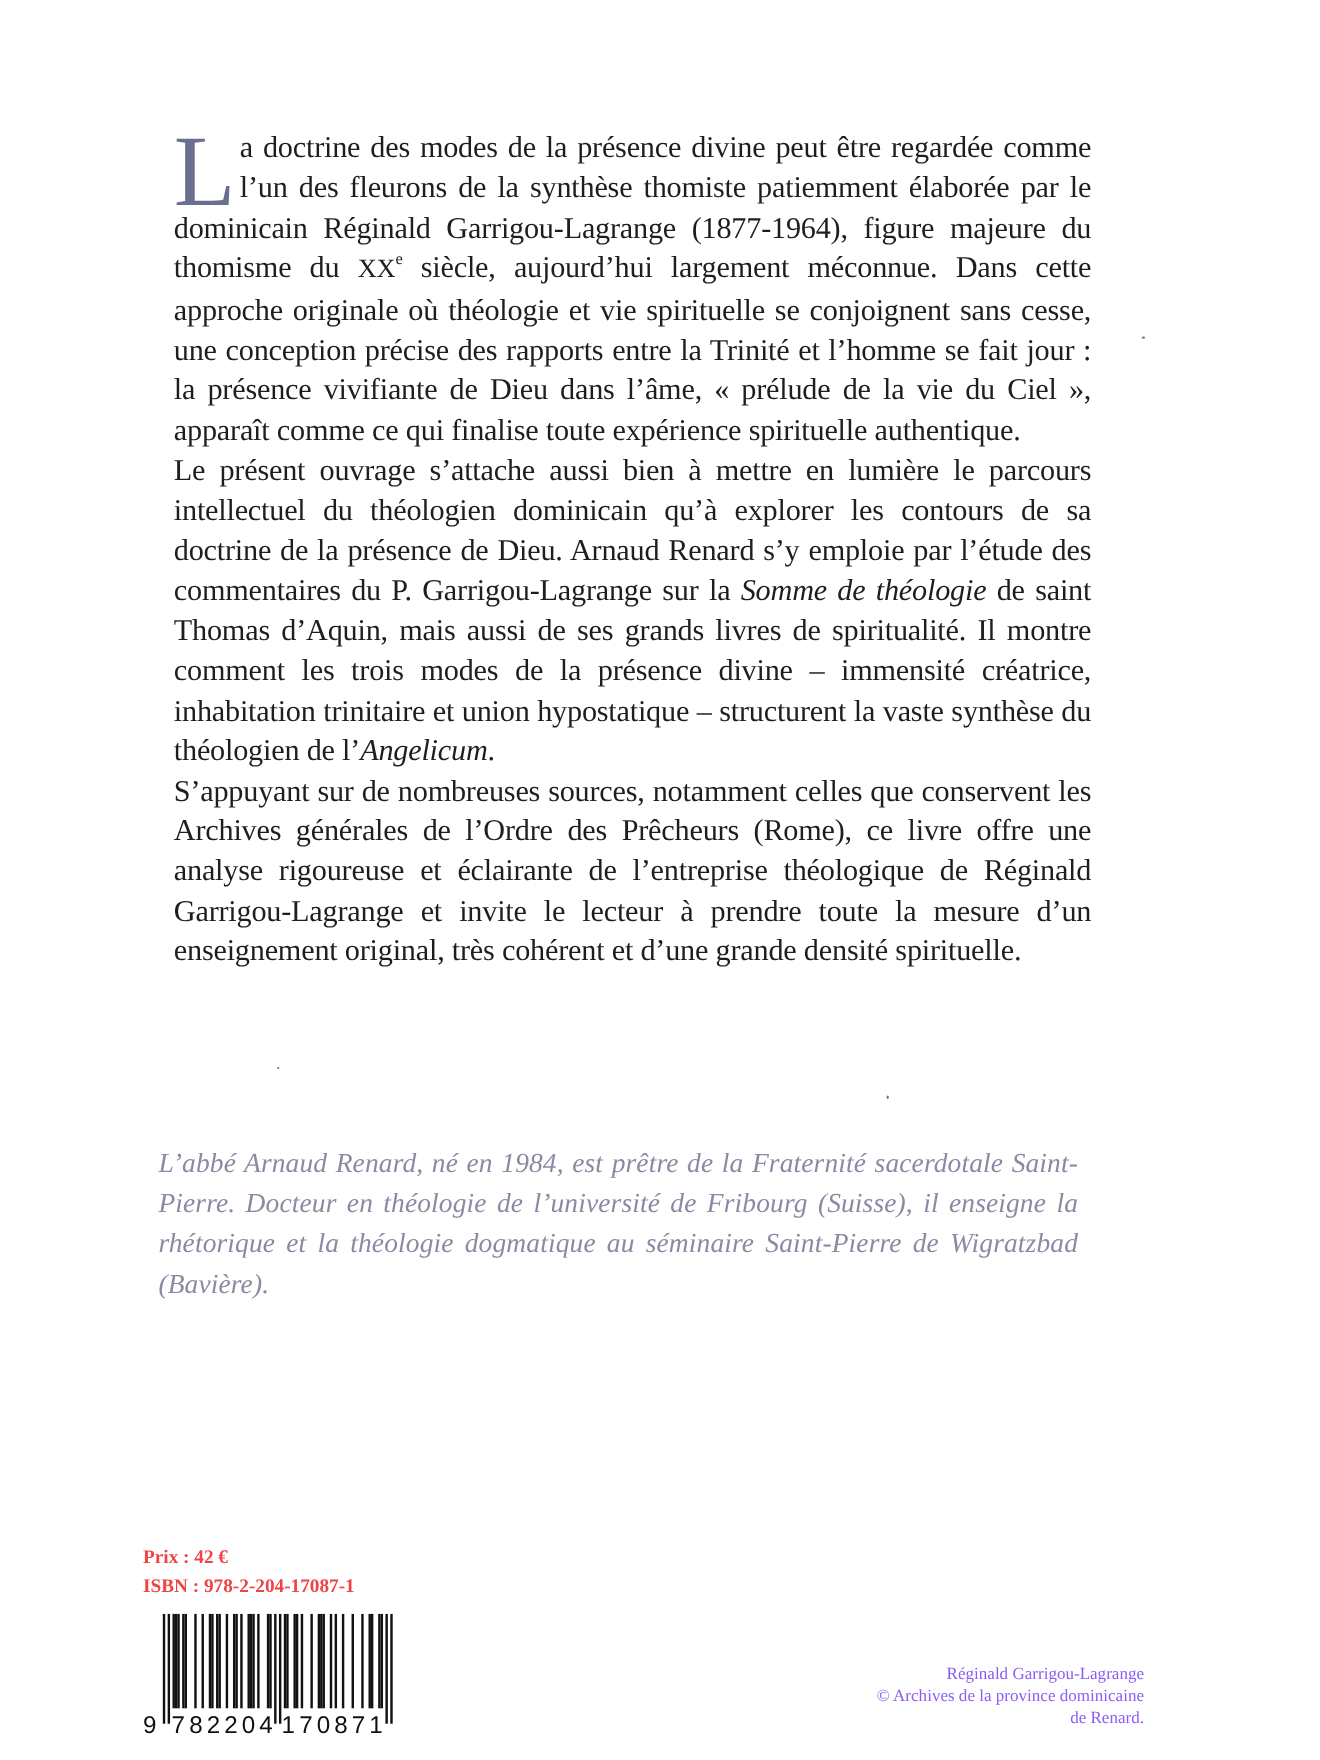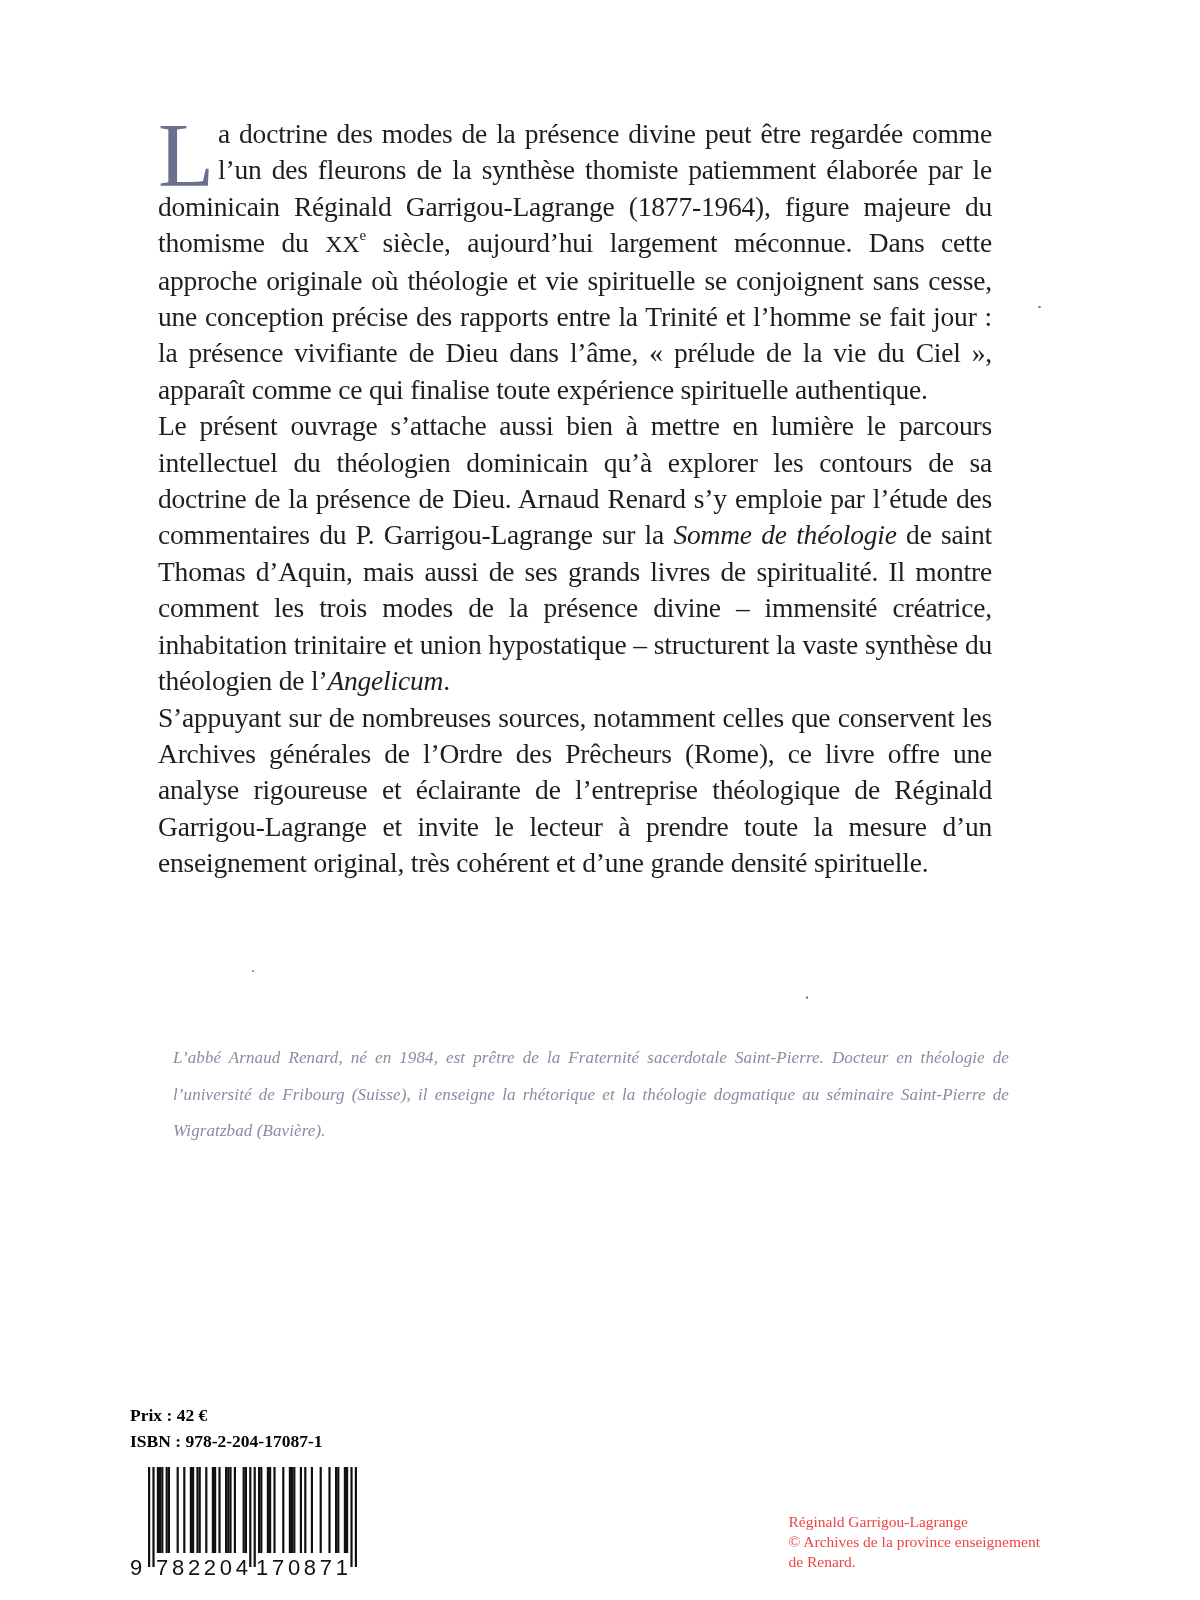--- a/index.html
+++ b/index.html
@@ -32,59 +32,59 @@
       height: 66px;
       margin: 4px 4px 0 0;
       color: #6b6f8f;
       font-family: "Liberation Serif", serif;
     }
     .sup { font-size: 15px; vertical-align: 12px; line-height: 0; }
     em { }
 
     .author-bio {
       position: absolute;
-      left: 173px;
+      left: 144px;
       top: 1040px;
       width: 836px;
-      font-size: 17px;
+      font-size: 25px;
       line-height: 36.5px;
       font-style: italic;
       color: #8a8aa3;
       text-align: justify;
       letter-spacing: 0.1px;
     }
 
     .price-block {
       position: absolute;
       left: 130px;
       top: 1402px;
       font-family: "Liberation Serif", serif;
       font-weight: bold;
       font-size: 17.5px;
       line-height: 26px;
-      color: #000000;
+      color: #ef4444;
     }
 
     .barcode {
       position: absolute;
       left: 128px;
       top: 1467px;
       width: 240px;
       height: 110px;
     }
     .barcode svg { display: block; }
 
     .credit {
       position: absolute;
       right: 160px;
       top: 1512px;
-      text-align: left;
+      text-align: right;
       font-size: 15.5px;
       line-height: 20px;
-      color: #ef4444;
+      color: #8b5cf6;
     }
 
     .speck { position: absolute; background: #777; border-radius: 50%; }
   </style>
 </head>
 <body>
 
 <div class="page">
 
   <div class="body-text">
@@ -152,20 +152,20 @@
           <rect x="226.80" y="0" width="2.2" height="100" fill="#111"></rect>
         </g>
       <text id="bc-first" x="2" y="108" font-family="Liberation Sans, sans-serif" font-size="22" fill="#111">9</text>
       <text id="bc-left" x="28" y="108" font-family="Liberation Sans, sans-serif" font-size="22" fill="#111" textLength="92">782204</text>
       <text id="bc-right" x="128" y="108" font-family="Liberation Sans, sans-serif" font-size="22" fill="#111" textLength="92">170871</text>
     </svg>
   </div>
 
   <div class="credit">
     <div>Réginald Garrigou-Lagrange</div>
-    <div>© Archives de la province enseignement</div>
+    <div>© Archives de la province dominicaine</div>
     <div>de Renard.</div>
   </div>
 
   <div class="speck" style="left:1038px;top:306px;width:3px;height:2px;"></div>
   <div class="speck" style="left:806px;top:996px;width:2px;height:3px;"></div>
   <div class="speck" style="left:252px;top:970px;width:2px;height:2px;"></div>
 </div>
 
 </body></html>

